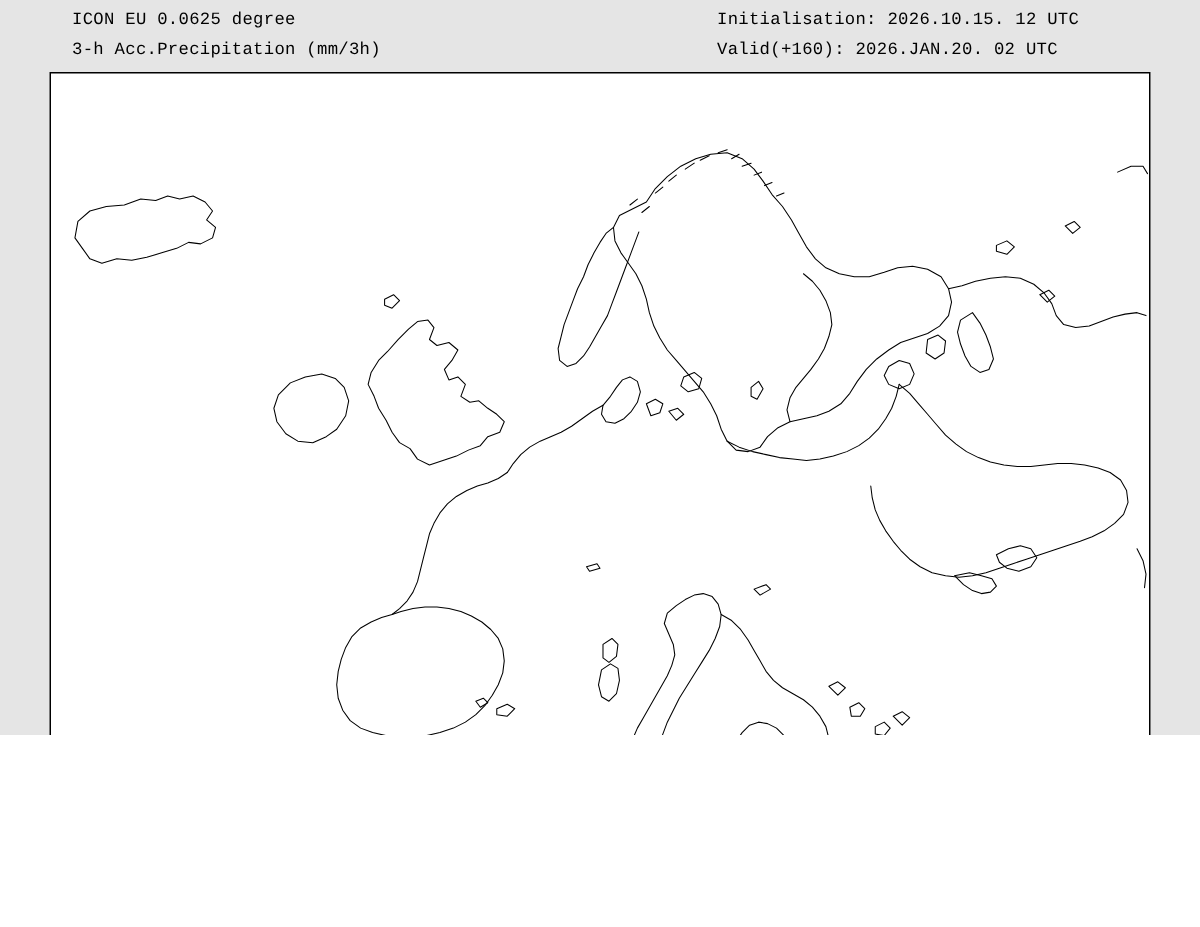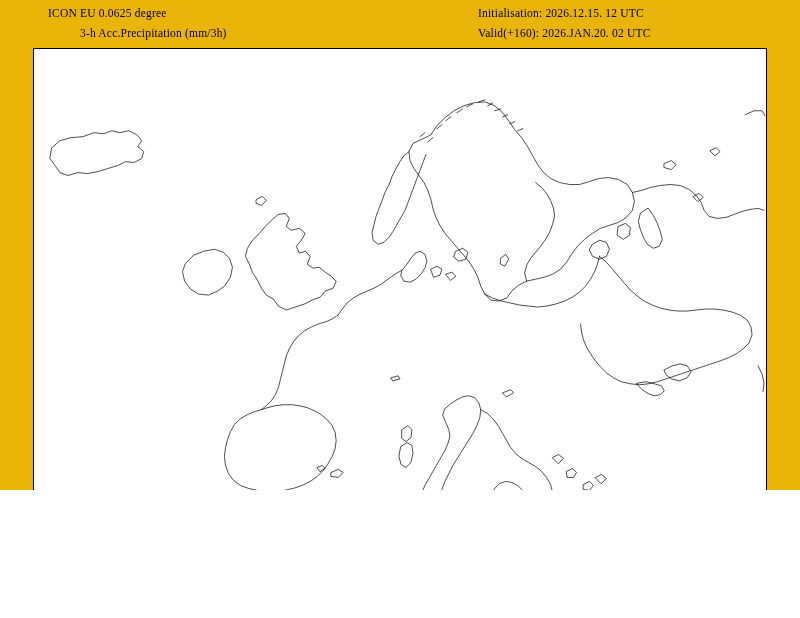--- a/index.html
+++ b/index.html
@@ -4,33 +4,33 @@
 <style>
   html, body {
     margin: 0;
     padding: 0;
     background: #ffffff;
   }
   #page {
     position: relative;
     width: 800px;
     height: 490px;
-    background: #eab308;
-    font-family: Liberation Serif, serif;
+    background: #e5e5e5;
+    font-family: Liberation Mono, monospace;
     overflow: hidden;
   }
   .hdr {
     position: absolute;
     font-size: 11.5px;
     color: #000000;
     white-space: pre;
     letter-spacing: 0.2px;
   }
   #hdr-title-1 { left: 48px;  top: 7px; }
-  #hdr-title-2 { left: 48px;  top: 27px; margin-left: 32px; }
+  #hdr-title-2 { left: 48px;  top: 27px; }
   #hdr-init    { left: 478px; top: 7px; }
   #hdr-valid   { left: 478px; top: 27px; }
 
   #map-frame {
     position: absolute;
     left: 33px;
     top: 48px;
     width: 734px;
     height: 552px;
     border: 1px solid #000000;
@@ -54,21 +54,21 @@
     vector-effect: non-scaling-stroke;
   }
 </style>
 </head>
 <body>
 
 <div id="page">
 
   <div class="hdr" id="hdr-title-1">ICON EU 0.0625 degree</div>
   <div class="hdr" id="hdr-title-2">3-h Acc.Precipitation (mm/3h)</div>
-  <div class="hdr" id="hdr-init">Initialisation: 2026.12.15. 12 UTC</div>
+  <div class="hdr" id="hdr-init">Initialisation: 2026.10.15. 12 UTC</div>
   <div class="hdr" id="hdr-valid">Valid(+160): 2026.JAN.20. 02 UTC</div>
 
   <div id="map-frame">
     <svg id="map-svg" viewBox="0 0 734 552" preserveAspectRatio="none">
 
       <path d="M18 99 L26 92 L37 89 L49 88 L60 84 L70 85 L78 82 L86 84 L95 82 L103 86 L108 92 L104 98 L110 103 L108 110 L100 114 L92 113 L84 117 L74 120 L64 123 L54 125 L44 124 L34 127 L26 124 L21 117 L16 110 Z"></path>
 
       <path d="M152 215 L160 207 L170 203 L181 201 L190 204 L196 210 L199 219 L197 229 L191 238 L184 243 L175 247 L165 246 L157 241 L151 233 L149 224 Z"></path>
 
       <path d="M232 178 L239 171 L245 166 L252 165 L256 170 L253 178 L258 182 L266 180 L272 185 L268 192 L263 198 L266 205 L272 203 L277 208 L274 216 L280 220 L286 219 L292 224 L298 228 L303 233 L300 240 L292 243 L287 249 L279 252 L271 256 L262 259 L253 262 L245 258 L240 251 L233 247 L228 240 L224 232 L219 224 L216 216 L212 208 L214 200 L219 192 L225 186 Z"></path>

